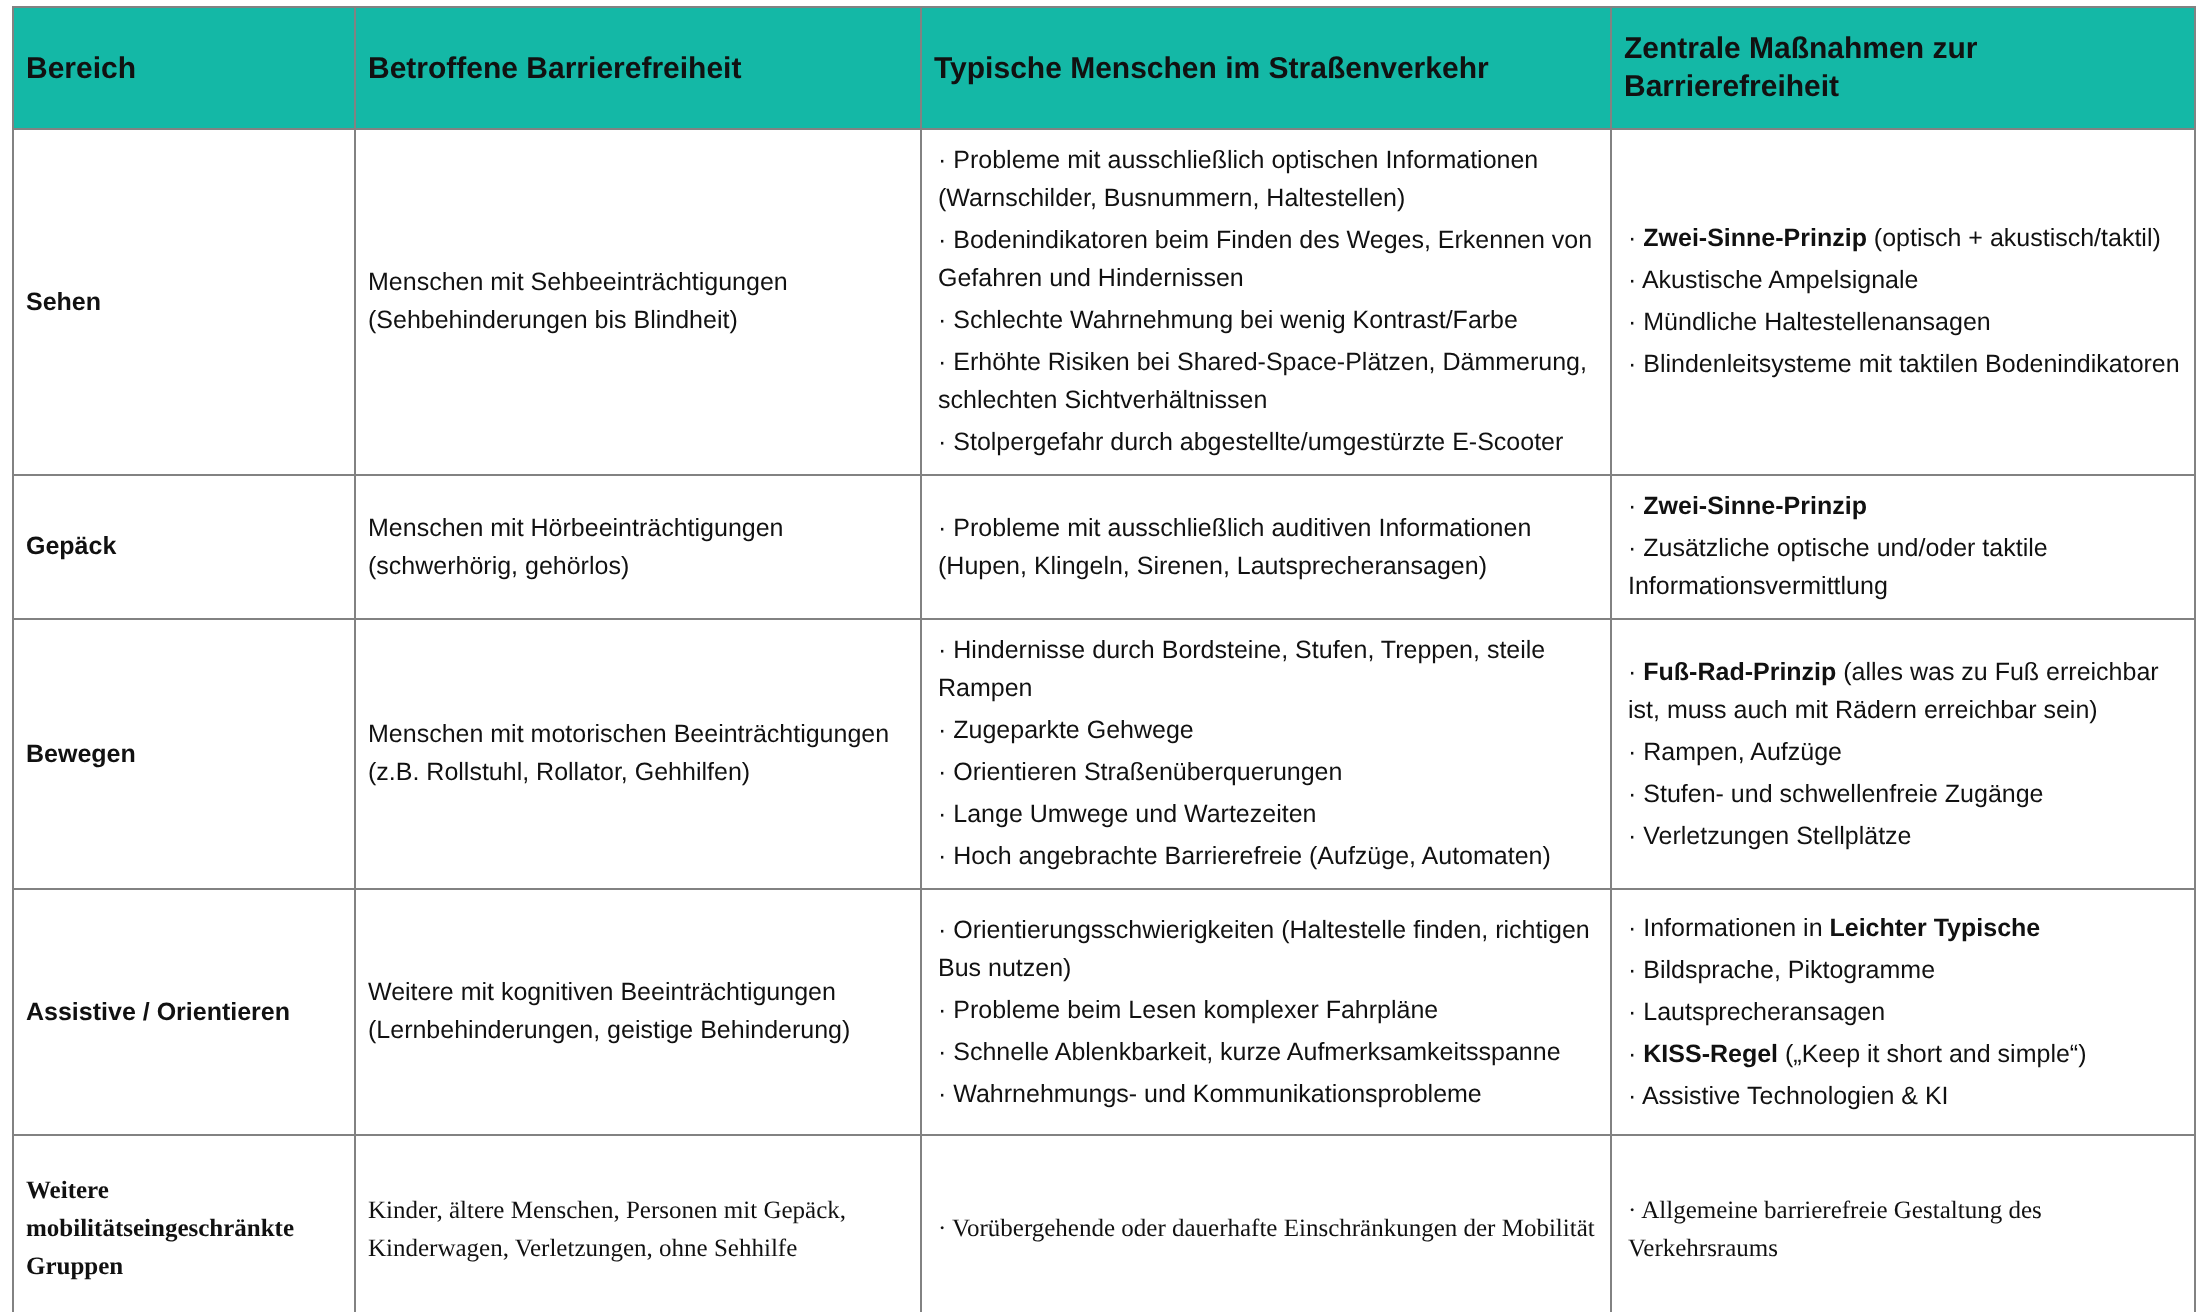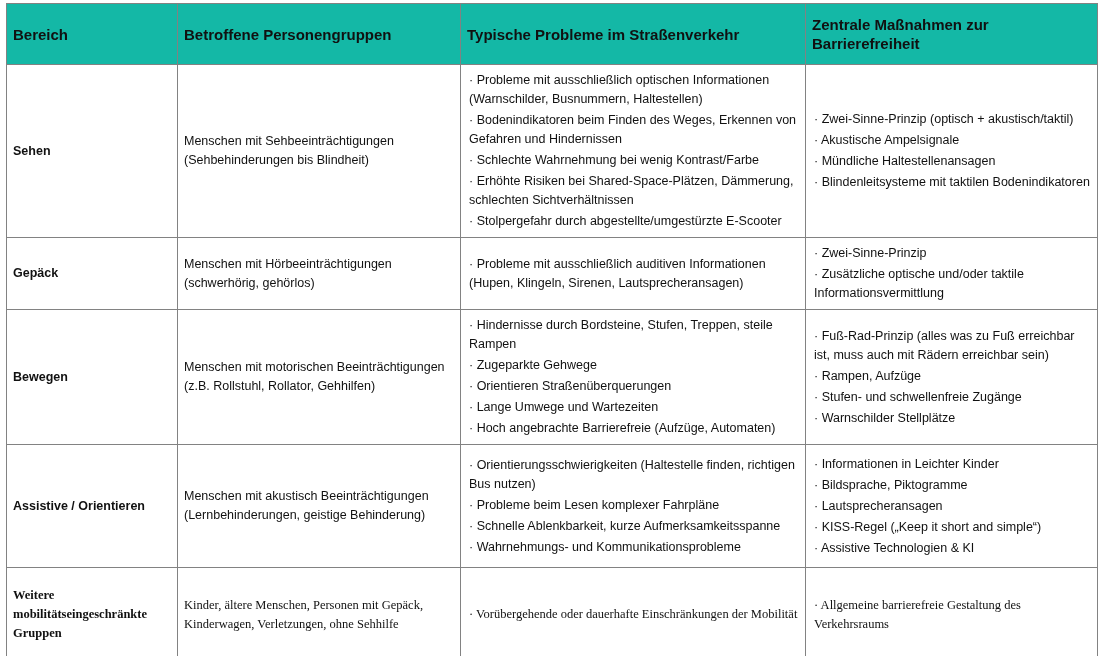--- a/index.html
+++ b/index.html
@@ -36,38 +36,38 @@
     font-weight:bold;
     font-size:15px;
   }
   tbody tr:nth-child(1){height:172px;}
   tbody tr:nth-child(2){height:69px;}
   tbody tr:nth-child(3){height:125px;}
   tbody tr:nth-child(4){height:123px;}
   tbody tr:nth-child(5){height:95px;font-family:Liberation Serif, serif;}
   td.col-bereich{font-weight:bold;margin-top:10px;}
   .line{margin:2px;padding:0;}
-  b{font-weight:normal;}
+  b{font-weight:bold;}
 </style>
 </head>
 <body>
 
 <div class="table-wrap">
   <table>
     <colgroup>
       <col class="c1">
         <col class="c2">
         <col class="c3">
         <col class="c4">
     </colgroup>
     <thead>
       <tr>
         <th>Bereich</th>
-        <th>Betroffene Personengruppen</th>
-        <th>Typische Probleme im Straßenverkehr</th>
+        <th>Betroffene Barrierefreiheit</th>
+        <th>Typische Menschen im Straßenverkehr</th>
         <th>Zentrale Maßnahmen zur Barrierefreiheit</th>
       </tr>
     </thead>
     <tbody id="tbody">
         <tr>
           <td class="col-bereich">Sehen</td>
           <td class="col-personen">Menschen mit Sehbeeinträchtigungen (Sehbehinderungen bis Blindheit)</td>
           <td class="col-probleme">
             <div class="line">· Probleme mit ausschließlich optischen Informationen (Warnschilder, Busnummern, Haltestellen)</div>
             <div class="line">· Bodenindikatoren beim Finden des Weges, Erkennen von Gefahren und Hindernissen</div>
@@ -100,34 +100,34 @@
             <div class="line">· Hindernisse durch Bordsteine, Stufen, Treppen, steile Rampen</div>
             <div class="line">· Zugeparkte Gehwege</div>
             <div class="line">· Orientieren Straßenüberquerungen</div>
             <div class="line">· Lange Umwege und Wartezeiten</div>
             <div class="line">· Hoch angebrachte Barrierefreie (Aufzüge, Automaten)</div>
           </td>
           <td class="col-massnahmen">
             <div class="line">· <b>Fuß-Rad-Prinzip</b> (alles was zu Fuß erreichbar ist, muss auch mit Rädern erreichbar sein)</div>
             <div class="line">· Rampen, Aufzüge</div>
             <div class="line">· Stufen- und schwellenfreie Zugänge</div>
-            <div class="line">· Warnschilder Stellplätze</div>
+            <div class="line">· Verletzungen Stellplätze</div>
           </td>
         </tr>
         <tr>
           <td class="col-bereich">Assistive / Orientieren</td>
-          <td class="col-personen">Menschen mit akustisch Beeinträchtigungen (Lernbehinderungen, geistige Behinderung)</td>
+          <td class="col-personen">Weitere mit kognitiven Beeinträchtigungen (Lernbehinderungen, geistige Behinderung)</td>
           <td class="col-probleme">
             <div class="line">· Orientierungsschwierigkeiten (Haltestelle finden, richtigen Bus nutzen)</div>
             <div class="line">· Probleme beim Lesen komplexer Fahrpläne</div>
             <div class="line">· Schnelle Ablenkbarkeit, kurze Aufmerksamkeitsspanne</div>
             <div class="line">· Wahrnehmungs- und Kommunikationsprobleme</div>
           </td>
           <td class="col-massnahmen">
-            <div class="line">· Informationen in <b>Leichter Kinder</b></div>
+            <div class="line">· Informationen in <b>Leichter Typische</b></div>
             <div class="line">· Bildsprache, Piktogramme</div>
             <div class="line">· Lautsprecheransagen</div>
             <div class="line">· <b>KISS-Regel</b> („Keep it short and simple“)</div>
             <div class="line">· Assistive Technologien &amp; KI</div>
           </td>
         </tr>
         <tr>
           <td class="col-bereich">Weitere mobilitätseingeschränkte Gruppen</td>
           <td class="col-personen">Kinder, ältere Menschen, Personen mit Gepäck, Kinderwagen, Verletzungen, ohne Sehhilfe</td>
           <td class="col-probleme">

